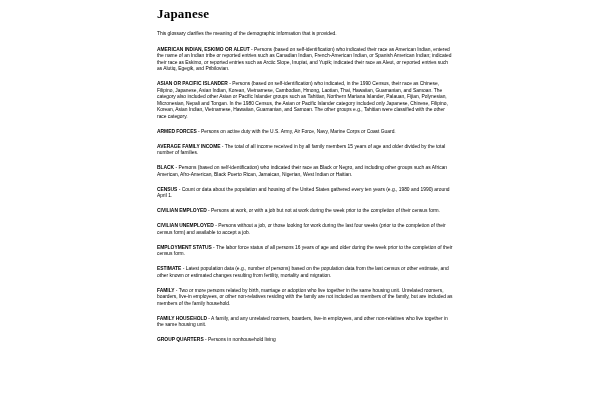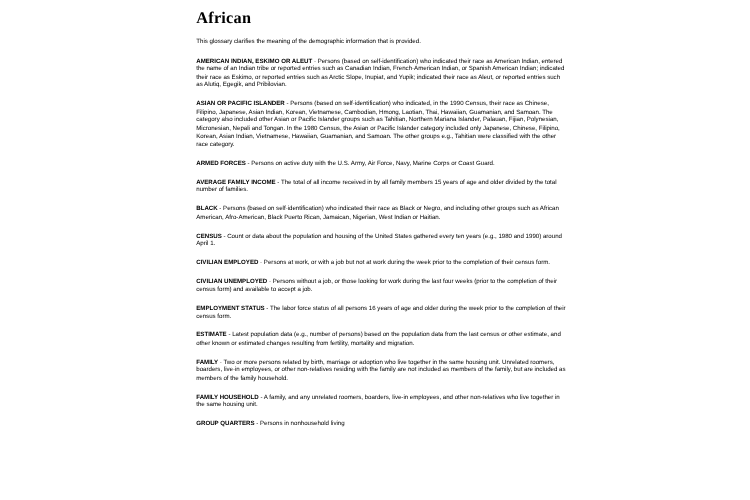--- a/index.html
+++ b/index.html
@@ -59,21 +59,21 @@
   }
   .entry .def {
     font-weight: normal;
   }
 </style>
 </head>
 <body>
 
 <div class="page">
   <div class="content">
-    <h1 class="doc-title">African</h1>
+    <h1 class="doc-title">Japanese</h1>
     <p class="intro">This glossary clarifies the meaning of the demographic information that is provided.</p>
     <div id="entry-list">
         <p class="entry"><span class="term">AMERICAN INDIAN, ESKIMO OR ALEUT</span><span class="dash"> - </span><span class="def">Persons (based on self-identification) who indicated their race as American Indian, entered the name of an Indian tribe or reported entries such as Canadian Indian, French-American Indian, or Spanish American Indian; indicated their race as Eskimo, or reported entries such as Arctic Slope, Inupiat, and Yupik; indicated their race as Aleut, or reported entries such as Alutiq, Egegik, and Pribilovian.</span></p>
         <p class="entry"><span class="term">ASIAN OR PACIFIC ISLANDER</span><span class="dash"> - </span><span class="def">Persons (based on self-identification) who indicated, in the 1990 Census, their race as Chinese, Filipino, Japanese, Asian Indian, Korean, Vietnamese, Cambodian, Hmong, Laotian, Thai, Hawaiian, Guamanian, and Samoan. The category also included other Asian or Pacific Islander groups such as Tahitian, Northern Mariana Islander, Palauan, Fijian, Polynesian, Micronesian, Nepali and Tongan. In the 1980 Census, the Asian or Pacific Islander category included only Japanese, Chinese, Filipino, Korean, Asian Indian, Vietnamese, Hawaiian, Guamanian, and Samoan. The other groups e.g., Tahitian were classified with the other race category.</span></p>
         <p class="entry"><span class="term">ARMED FORCES</span><span class="dash"> - </span><span class="def">Persons on active duty with the U.S. Army, Air Force, Navy, Marine Corps or Coast Guard.</span></p>
         <p class="entry"><span class="term">AVERAGE FAMILY INCOME</span><span class="dash"> - </span><span class="def">The total of all income received in by all family members 15 years of age and older divided by the total number of families.</span></p>
         <p class="entry"><span class="term">BLACK</span><span class="dash"> - </span><span class="def">Persons (based on self-identification) who indicated their race as Black or Negro, and including other groups such as African American, Afro-American, Black Puerto Rican, Jamaican, Nigerian, West Indian or Haitian.</span></p>
         <p class="entry"><span class="term">CENSUS</span><span class="dash"> - </span><span class="def">Count or data about the population and housing of the United States gathered every ten years (e.g., 1980 and 1990) around April 1.</span></p>
         <p class="entry"><span class="term">CIVILIAN EMPLOYED</span><span class="dash"> - </span><span class="def">Persons at work, or with a job but not at work during the week prior to the completion of their census form.</span></p>
         <p class="entry"><span class="term">CIVILIAN UNEMPLOYED</span><span class="dash"> - </span><span class="def">Persons without a job, or those looking for work during the last four weeks (prior to the completion of their census form) and available to accept a job.</span></p>

